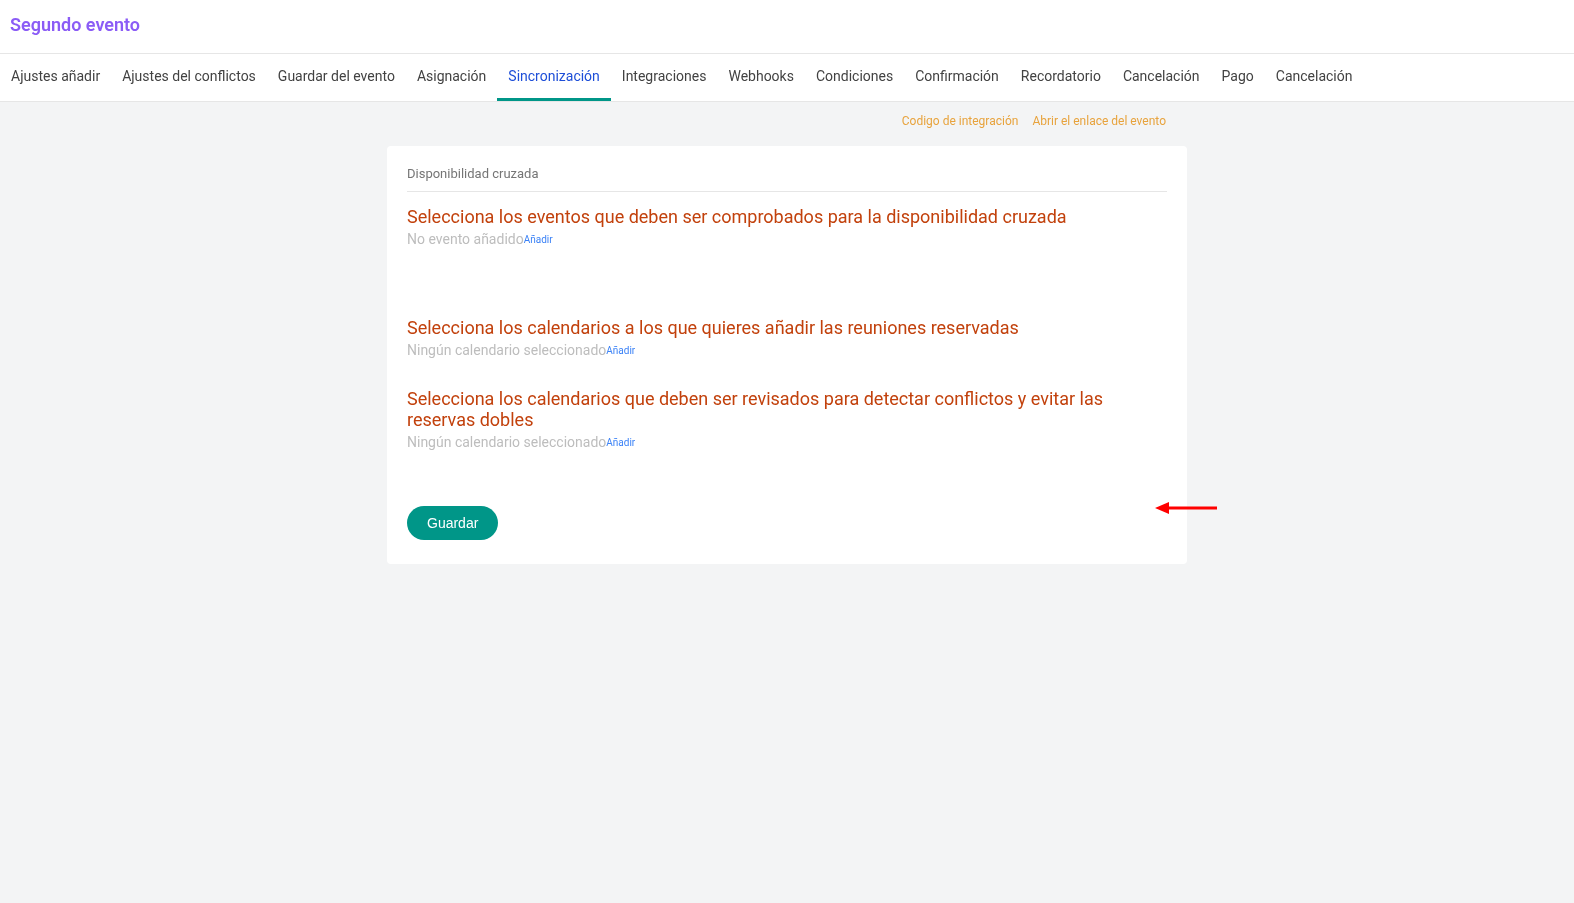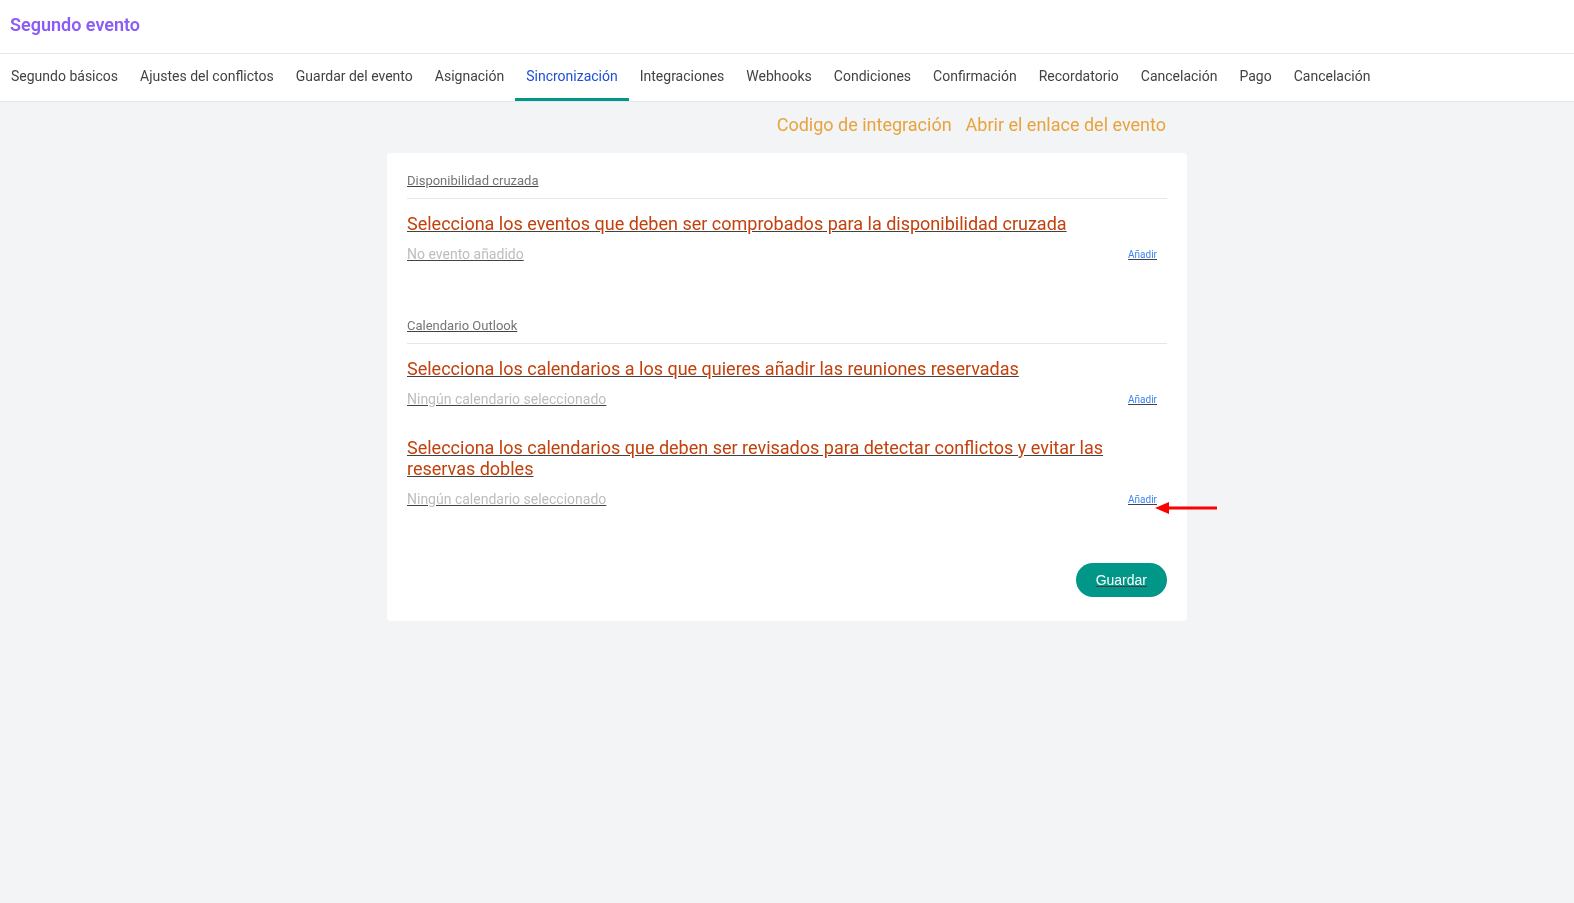--- a/index.html
+++ b/index.html
@@ -45,68 +45,66 @@
     }
     .top-links {
       display: flex;
       justify-content: flex-end;
       gap: 14px;
       padding: 12px 408px 0 0;
     }
     .top-links a {
       color: #e8a33d;
       text-decoration: none;
-      font-size: 18px;
+      font-size: 12px;
       cursor: pointer;
     }
     .card {
       background: #fff;
       border-radius: 4px;
       width: 800px;
       margin: 18px auto 0 auto;
       padding: 20px 20px 24px 20px;
-      text-decoration: underline;
     }
     .section-title {
       font-size: 13px;
       color: #757575;
       padding-bottom: 10px;
       border-bottom: 1px solid #e6e6e6;
     }
     .desc {
       font-size: 18px;
       color: #c2410c;
       margin-top: 14px;
     }
     .row {
       display: flex;
-      justify-content: space-between;
       align-items: center;
-      margin-top: 12px;
+      margin-top: 4px;
     }
     .placeholder-text {
       font-size: 14px;
       color: #bdbdbd;
     }
     .add-link {
       color: #3b82f6;
       font-size: 10px;
       text-decoration: none;
       cursor: pointer;
       margin-right: 10px;
     }
     .section-spacer {
       height: 56px;
     }
     .second-desc {
       margin-top: 30px;
     }
     .save-row {
       display: flex;
-      justify-content: flex-end;
+      justify-content: flex-start;
       margin-top: 56px;
     }
     .save-btn {
       background: #009688;
       color: #fff;
       border: none;
       border-radius: 18px;
       padding: 9px 20px;
       font-size: 14px;
       cursor: pointer;
@@ -125,21 +123,21 @@
     }
   </style>
 </head>
 <body>
 
 <div class="header">
   <div class="page-title">Segundo evento</div>
 </div>
 
 <div class="tabs">
-  <div class="tab">Segundo básicos</div>
+  <div class="tab">Ajustes añadir</div>
   <div class="tab">Ajustes del conflictos</div>
   <div class="tab">Guardar del evento</div>
   <div class="tab">Asignación</div>
   <div class="tab active">Sincronización</div>
   <div class="tab">Integraciones</div>
   <div class="tab">Webhooks</div>
   <div class="tab">Condiciones</div>
   <div class="tab">Confirmación</div>
   <div class="tab">Recordatorio</div>
   <div class="tab">Cancelación</div>
@@ -158,21 +156,20 @@
 
     <div class="section-title">Disponibilidad cruzada</div>
     <div class="desc">Selecciona los eventos que deben ser comprobados para la disponibilidad cruzada</div>
     <div class="row">
       <span class="placeholder-text">No evento añadido</span>
       <a class="add-link">Añadir</a>
     </div>
 
     <div class="section-spacer"></div>
 
-    <div class="section-title">Calendario Outlook</div>
     <div class="desc">Selecciona los calendarios a los que quieres añadir las reuniones reservadas</div>
     <div class="row">
       <span class="placeholder-text">Ningún calendario seleccionado</span>
       <a class="add-link">Añadir</a>
     </div>
 
     <div class="desc second-desc">Selecciona los calendarios que deben ser revisados para detectar conflictos y evitar las reservas dobles</div>
     <div class="row">
       <span class="placeholder-text">Ningún calendario seleccionado</span>
       <a class="add-link">Añadir</a>

